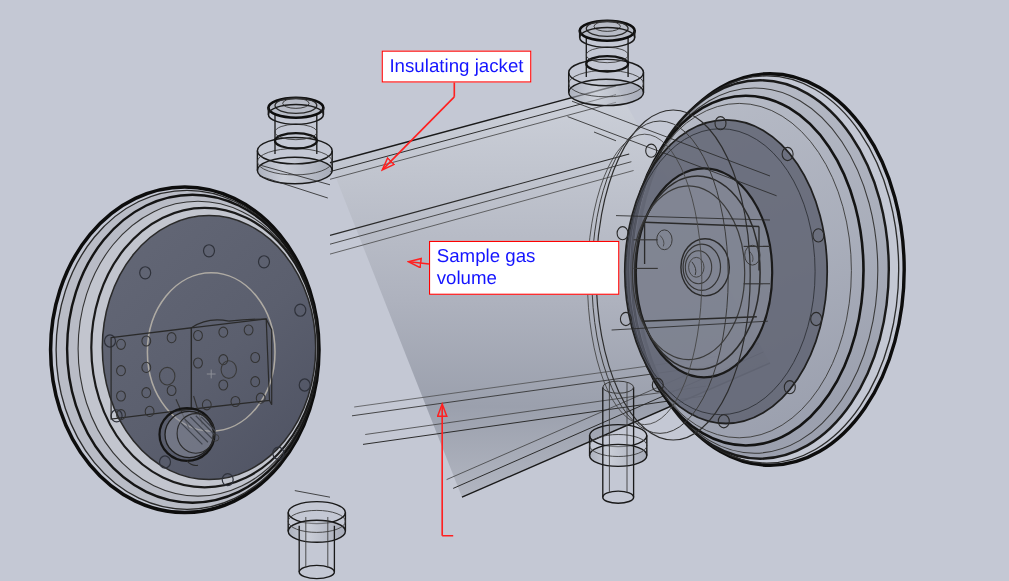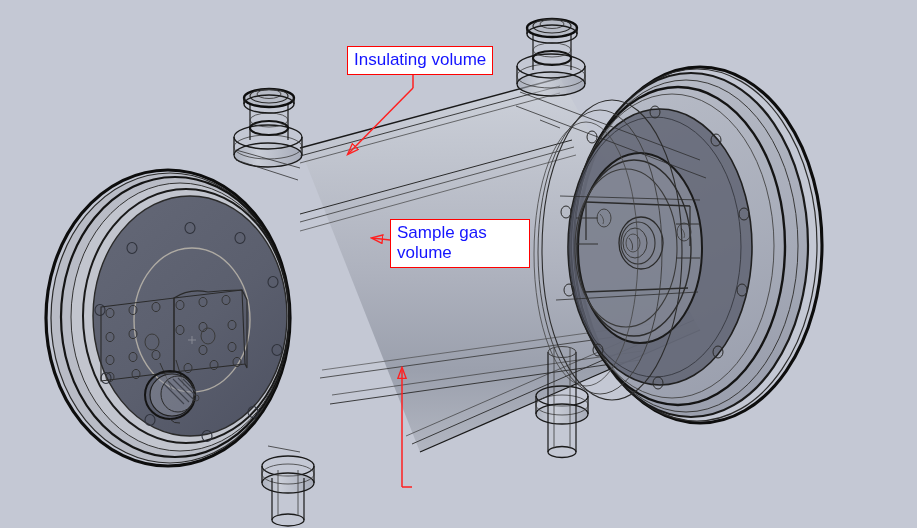--- a/index.html
+++ b/index.html
@@ -19,21 +19,21 @@
     border:1.6px solid #ff0000;
     color:#1414ff;
     font-size:17px;
     line-height:20px;
     padding:3px 6px 4px 6px;
     white-space:pre-line;
     letter-spacing:0px;
     box-sizing:border-box;
   }
   #callout-insulating-vacuum{left:347px;top:46px;}
-  #callout-sample-gas-volume{left:390px;top:219px;width:140px;}
+  #callout-sample-gas-volume{left:390px;top:219px;width:173px;}
   #callout-cooling-jacket{left:412px;top:474px;}
 </style>
 </head>
 <body style="background: rgb(196, 200, 212);">
 
 <div id="stage">
 
   <svg class="cad" viewBox="0 0 917 528">
     <defs>
       <linearGradient id="bodyGrad" x1="0" y1="0" x2="0" y2="1">
@@ -308,19 +308,19 @@
   <svg class="cad" viewBox="0 0 917 528">
     <g stroke="#ff2020" stroke-width="1.5" fill="none">
       <path d="M413,72 L413,88"></path>
       <path d="M413,88 L348,154" marker-end="url(#arrowRed)"></path>
       <path d="M390,240 L372,238" marker-end="url(#arrowRed)"></path>
       <path d="M412,487 L402,487"></path>
       <path d="M402,487 L402,368" marker-end="url(#arrowRed)"></path>
     </g>
   </svg>
 
-  <div class="callout" id="callout-insulating-vacuum">Insulating volume</div>
+  <div class="callout" id="callout-insulating-vacuum">Insulating jacket</div>
 
   <div class="callout" id="callout-sample-gas-volume"><span>Sample gas
 volume</span></div>
 
 
 </div>
 
 </body></html>

